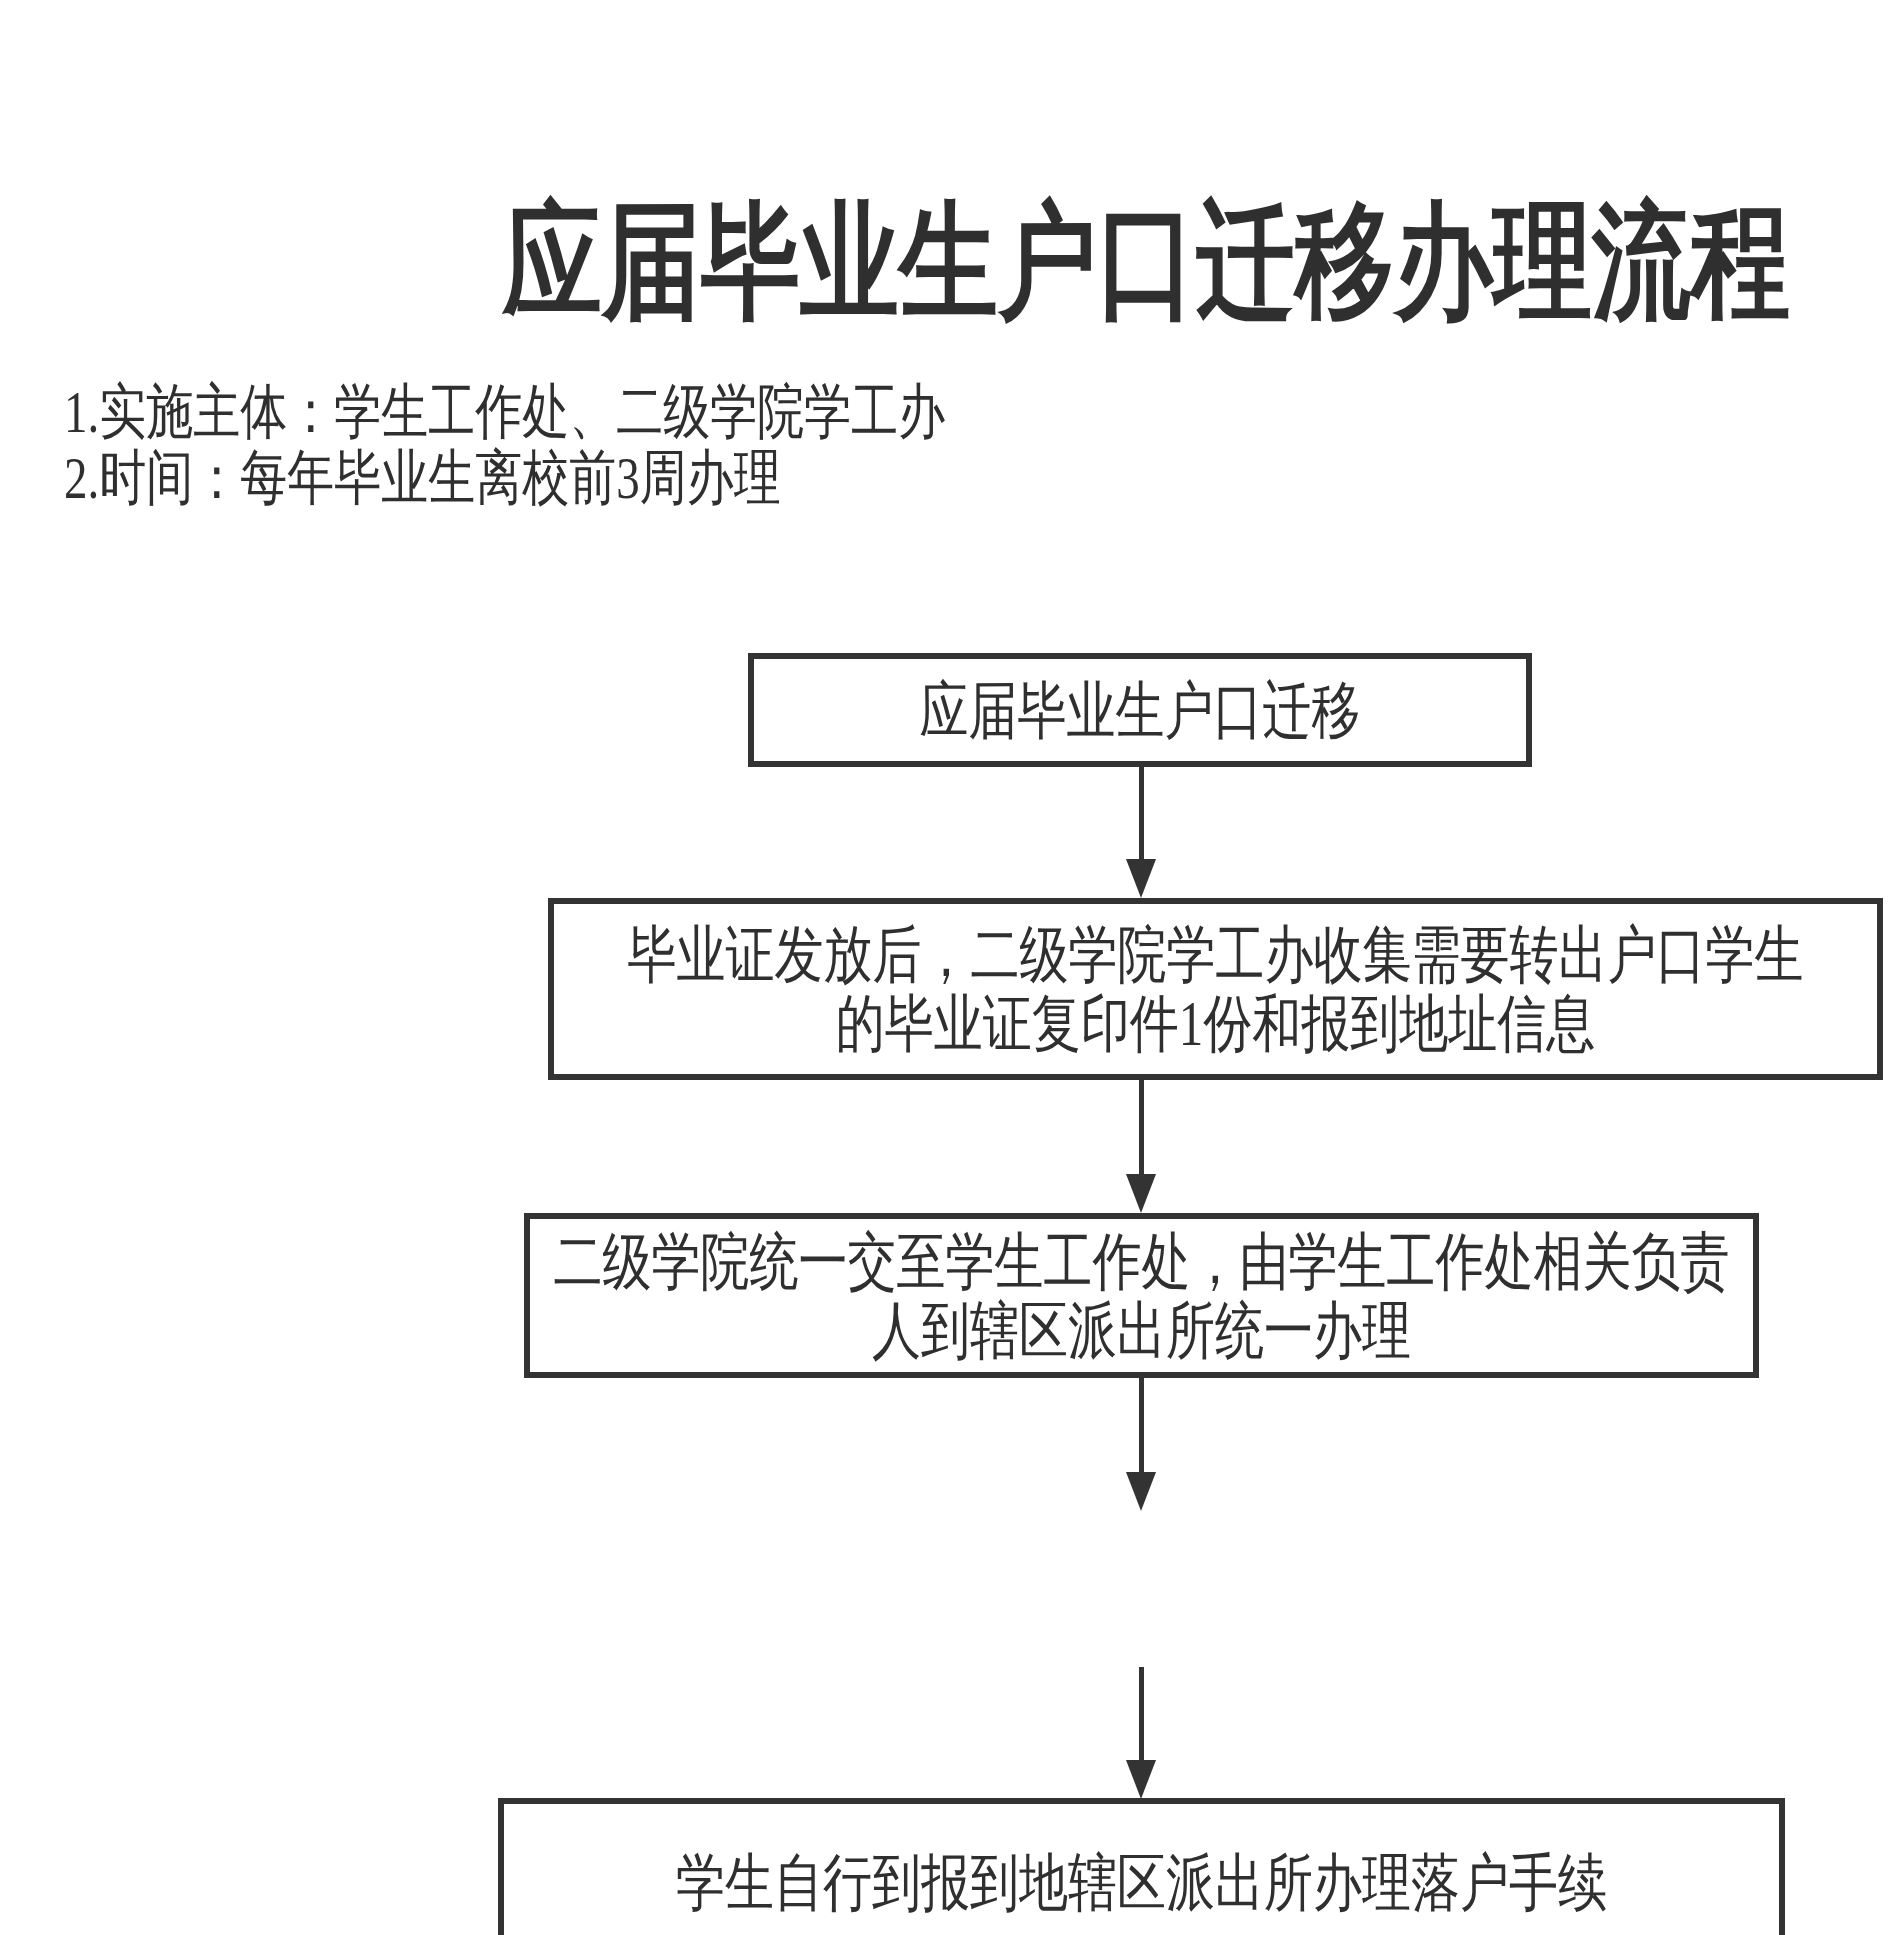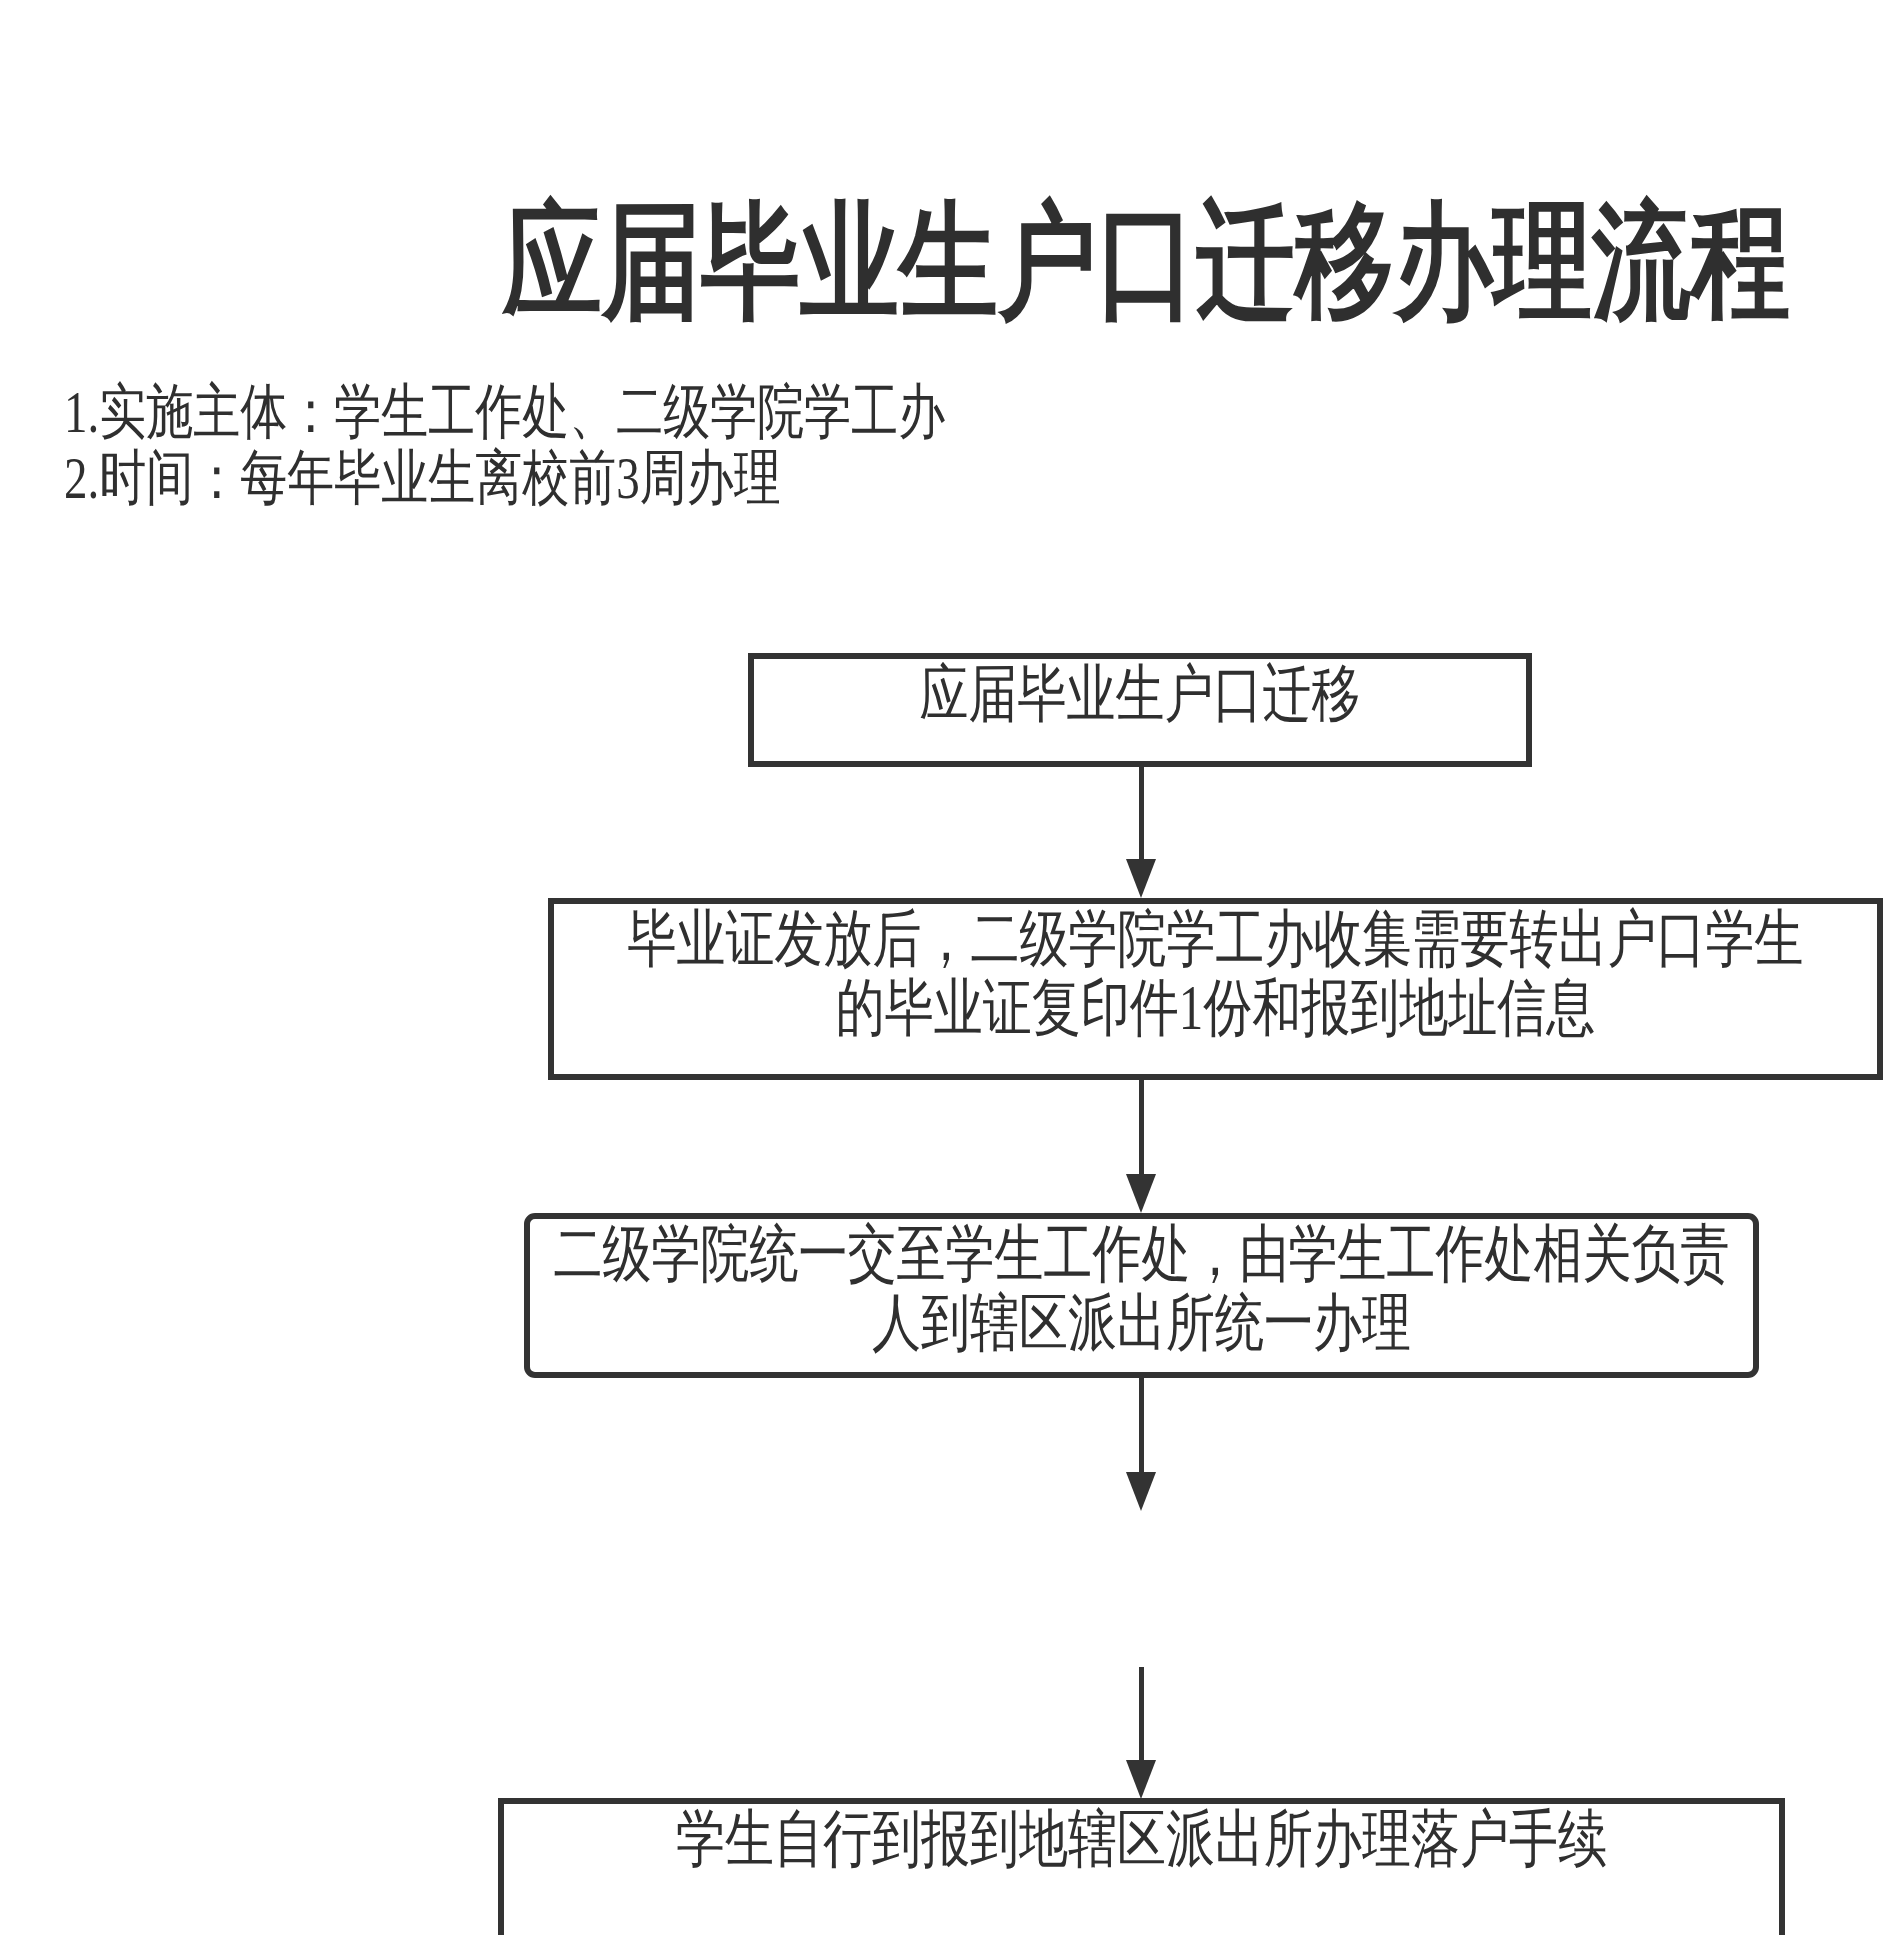--- a/index.html
+++ b/index.html
@@ -36,34 +36,35 @@
     transform: scaleY(1.28);
     transform-origin: left center;
   }
   .box {
     position: absolute;
     box-sizing: border-box;
     border: 6.2px solid #333333;
     background: #ffffff;
     display: flex;
     flex-direction: column;
+    justify-content: center;
     align-items: center;
     text-align: center;
     font-size: 49px;
     line-height: 69px;
     color: #2f2f2f;
   }
   .box .line {
     white-space: nowrap;
     transform: scaleY(1.28);
     transform-origin: center center;
   }
   .box-1 { left: 748px; top: 653px; width: 784px; height: 114px; }
   .box-2 { left: 548px; top: 898px; width: 1335px; height: 182px; font-family: Liberation Serif, serif; }
-  .box-3 { left: 524px; top: 1213px; width: 1235px; height: 165px; border-radius: 11px; }
+  .box-3 { left: 524px; top: 1213px; width: 1235px; height: 165px; }
   .box-4 { left: 511px; top: 1511px; width: 1261px; height: 156px; }
   .box-5 { left: 498px; top: 1798px; width: 1287px; height: 168px; }
   .arrow {
     position: absolute;
     left: 1126px;
     width: 31px;
   }
   .arrow .stem {
     position: absolute;
     left: 50%;

